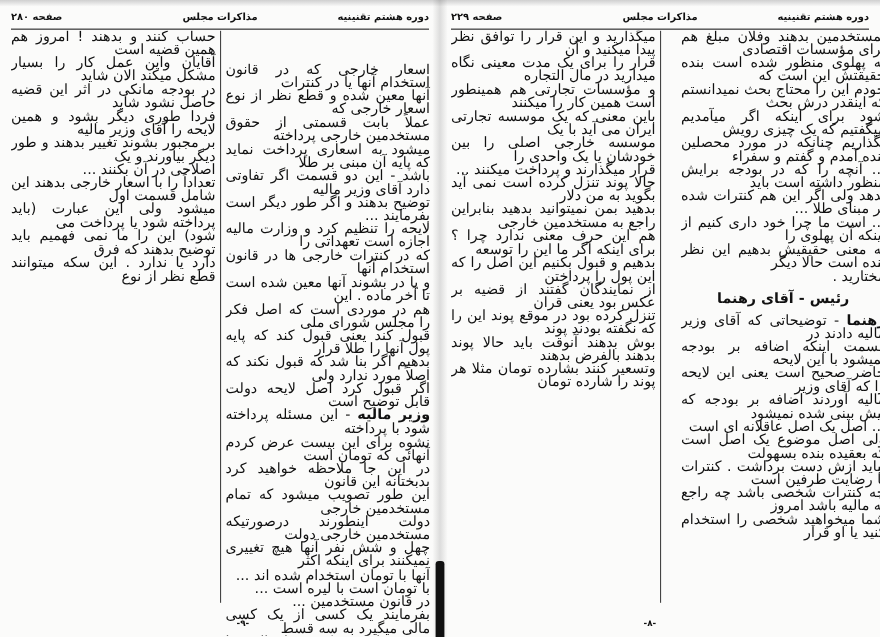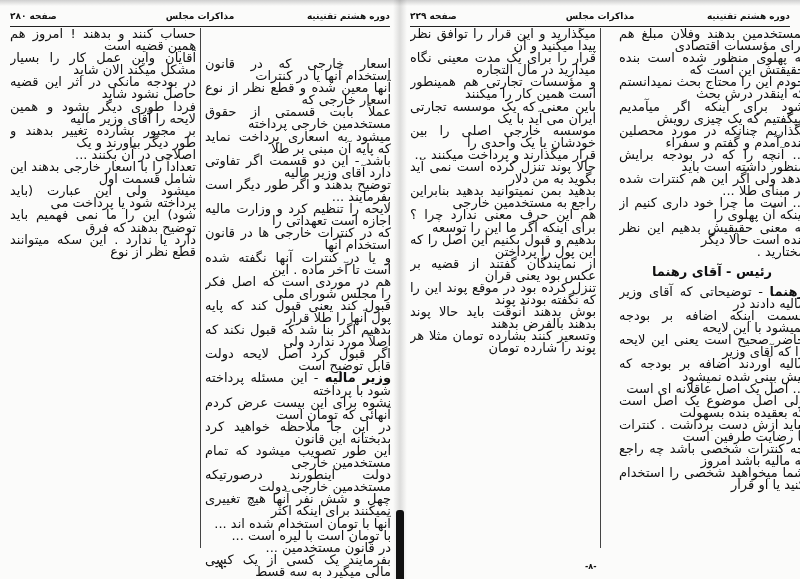--- a/index.html
+++ b/index.html
@@ -36,21 +36,21 @@
     <div class="col" style="left:205px;height:520px;margin-top:30px;">
       <div id="lp-cr-1">
           <p>اسعار خارجی که در قانون استخدام آنها یا در کنترات</p>
           <p>آنها معین شده و قطع نظر از نوع اسعار خارجی که</p>
           <p>عملاً بابت قسمتی از حقوق مستخدمین خارجی پرداخته</p>
           <p>میشود به اسعاری پرداخت نماید که پایه آن مبنی بر طلا</p>
           <p>باشد - این دو قسمت اگر تفاوتی دارد آقای وزیر مالیه</p>
           <p>توضیح بدهند و اگر طور دیگر است بفرمایند ...</p>
           <p>لایحه را تنظیم کرد و وزارت مالیه اجازه است تعهداتی را</p>
           <p>که در کنترات خارجی ها در قانون استخدام آنها</p>
-          <p>و یا در کنترات آنها نگفته شده است تا آخر ماده . این</p>
+          <p>و یا در بشوند آنها معین شده است تا آخر ماده . این</p>
           <p>هم در موردی است که اصل فکر را مجلس شورای ملی</p>
           <p>قبول کند یعنی قبول کند که پایه پول آنها را طلا قرار</p>
           <p>بدهیم اگر بنا شد که قبول نکند که اصلاً مورد ندارد ولی</p>
           <p>اگر قبول کرد اصل لایحه دولت قابل توضیح است</p>
         </div>
       <p>
         <span class="speaker">وزیر مالیه</span>
         <span>- این مسئله پرداخته شود با پرداخته</span>
       </p>
       <div id="lp-cr-2">
@@ -69,21 +69,21 @@
     </div>
 
     <div class="col-divider" style="left:200px;height:520px;"></div>
 
     <div class="col" style="left:10px;height:520px;">
       <div id="lp-cl-1">
           <p>حساب کنند و بدهند ! امروز هم همین قضیه است</p>
           <p>آقایان واین عمل کار را بسیار مشکل میکند الان شاید</p>
           <p>در بودجه مانکی در اثر این قضیه حاصل نشود شاید</p>
           <p>فردا طوری دیگر بشود و همین لایحه را آقای وزیر مالیه</p>
-          <p>بر مجبور بشارده تغییر بدهند و طور دیگر بیاورند و یک</p>
+          <p>بر مجبور بشوند تغییر بدهند و طور دیگر بیاورند و یک</p>
           <p>اصلاحی در آن بکنند ...</p>
           <p>تعداداً را با اسعار خارجی بدهند این شامل قسمت اول</p>
           <p>میشود ولی این عبارت (باید پرداخته شود یا پرداخت می</p>
           <p>شود) این را ما نمی فهمیم باید توضیح بدهند که فرق</p>
           <p>دارد یا ندارد . این سکه میتوانند قطع نظر از نوع</p>
         </div>
     </div>
 
     <div class="footer" style="left:215px;top:562px;">-٩-</div>
   </div>

